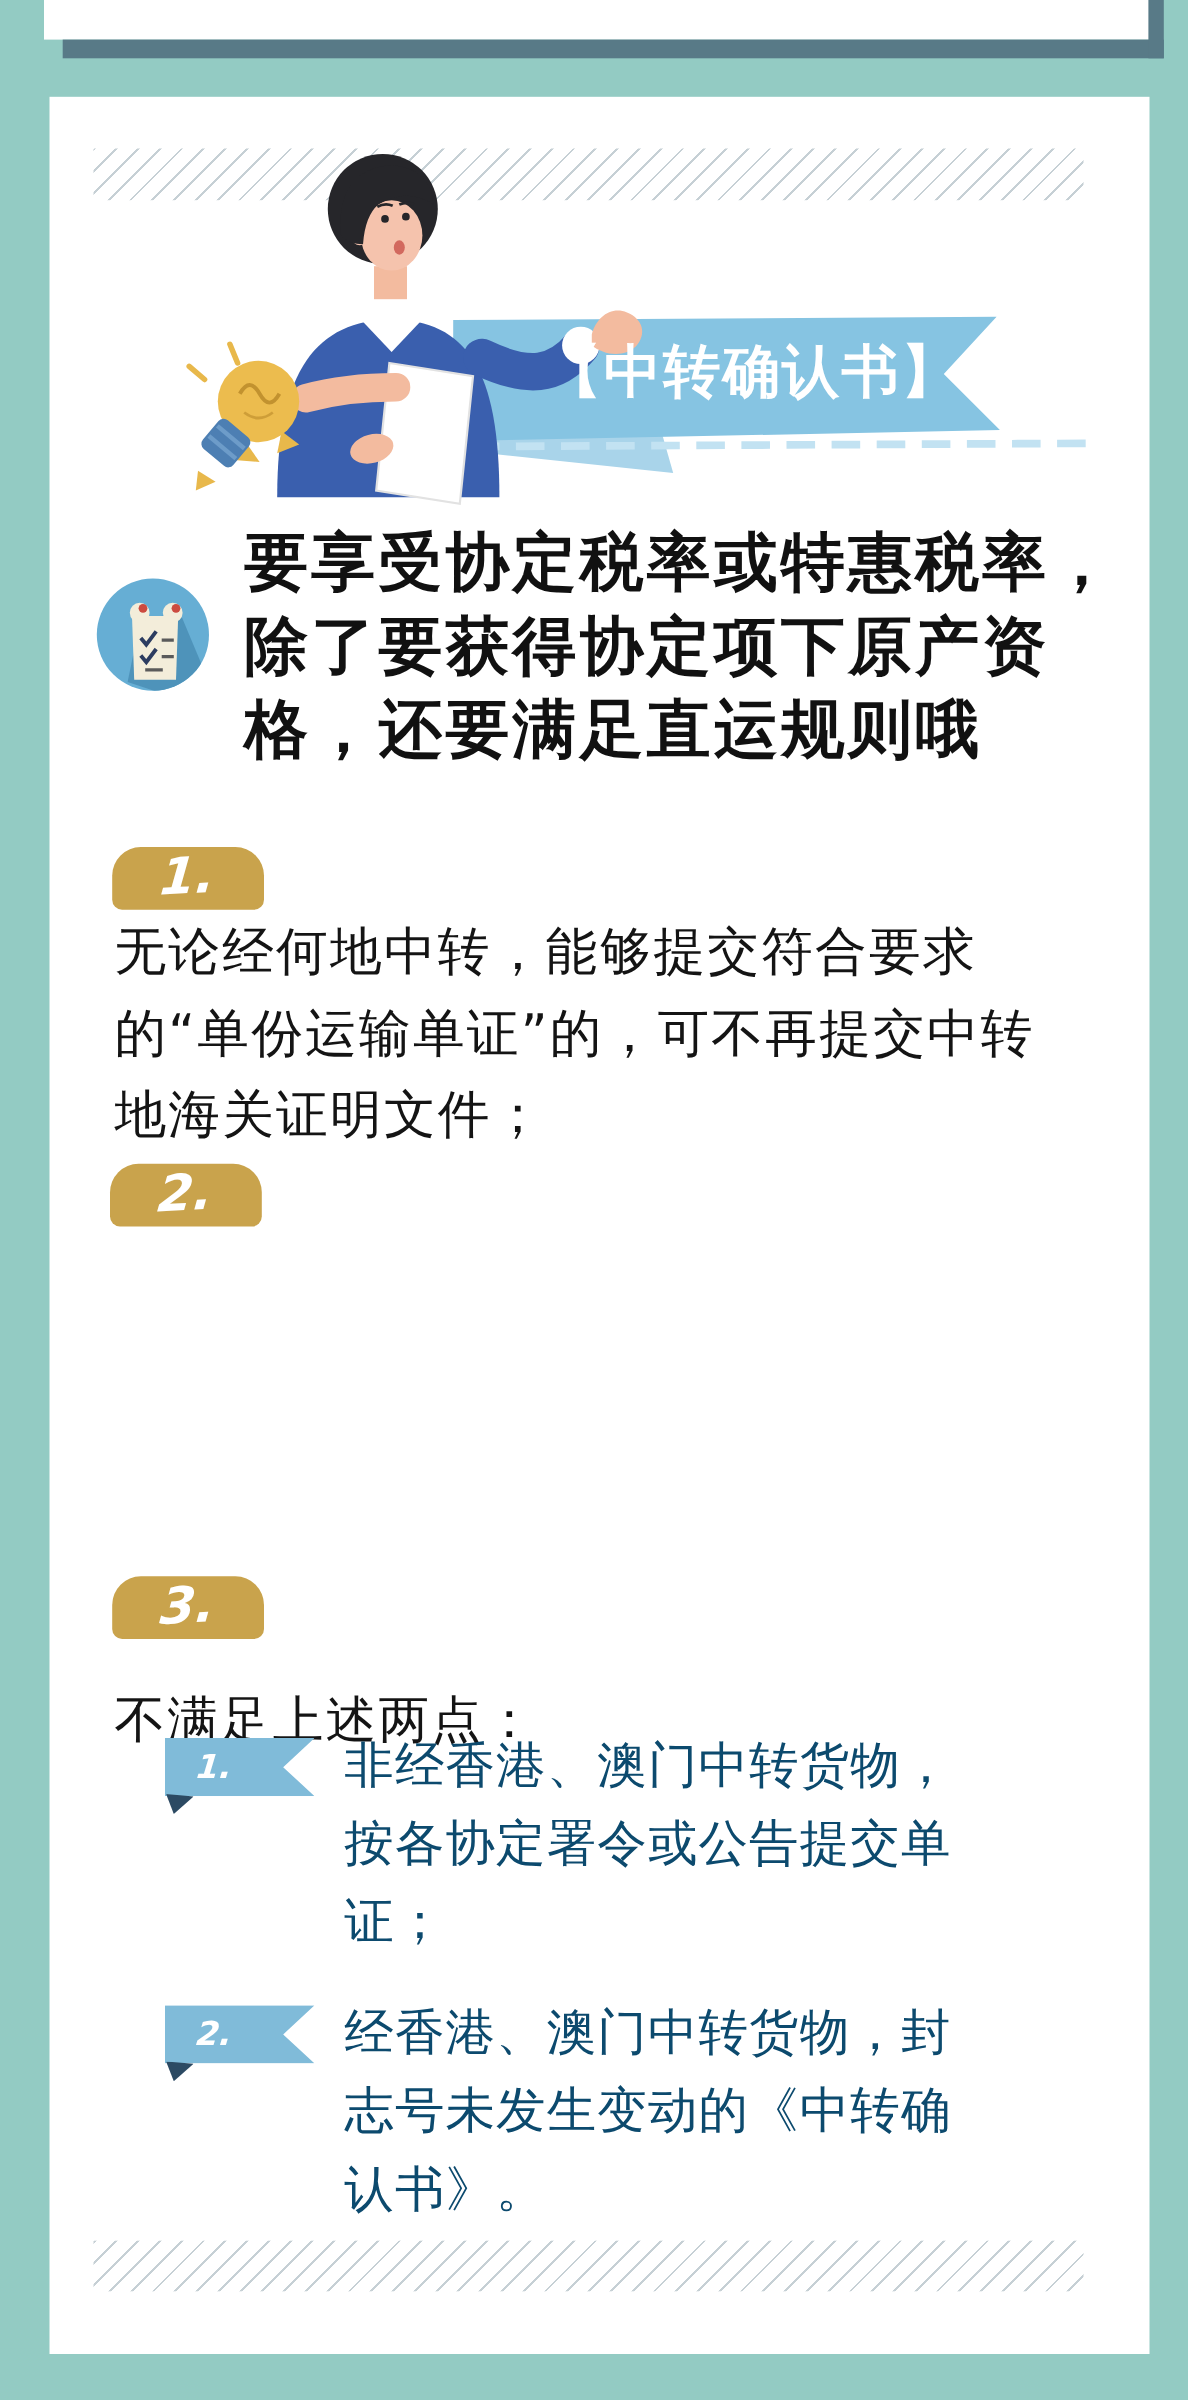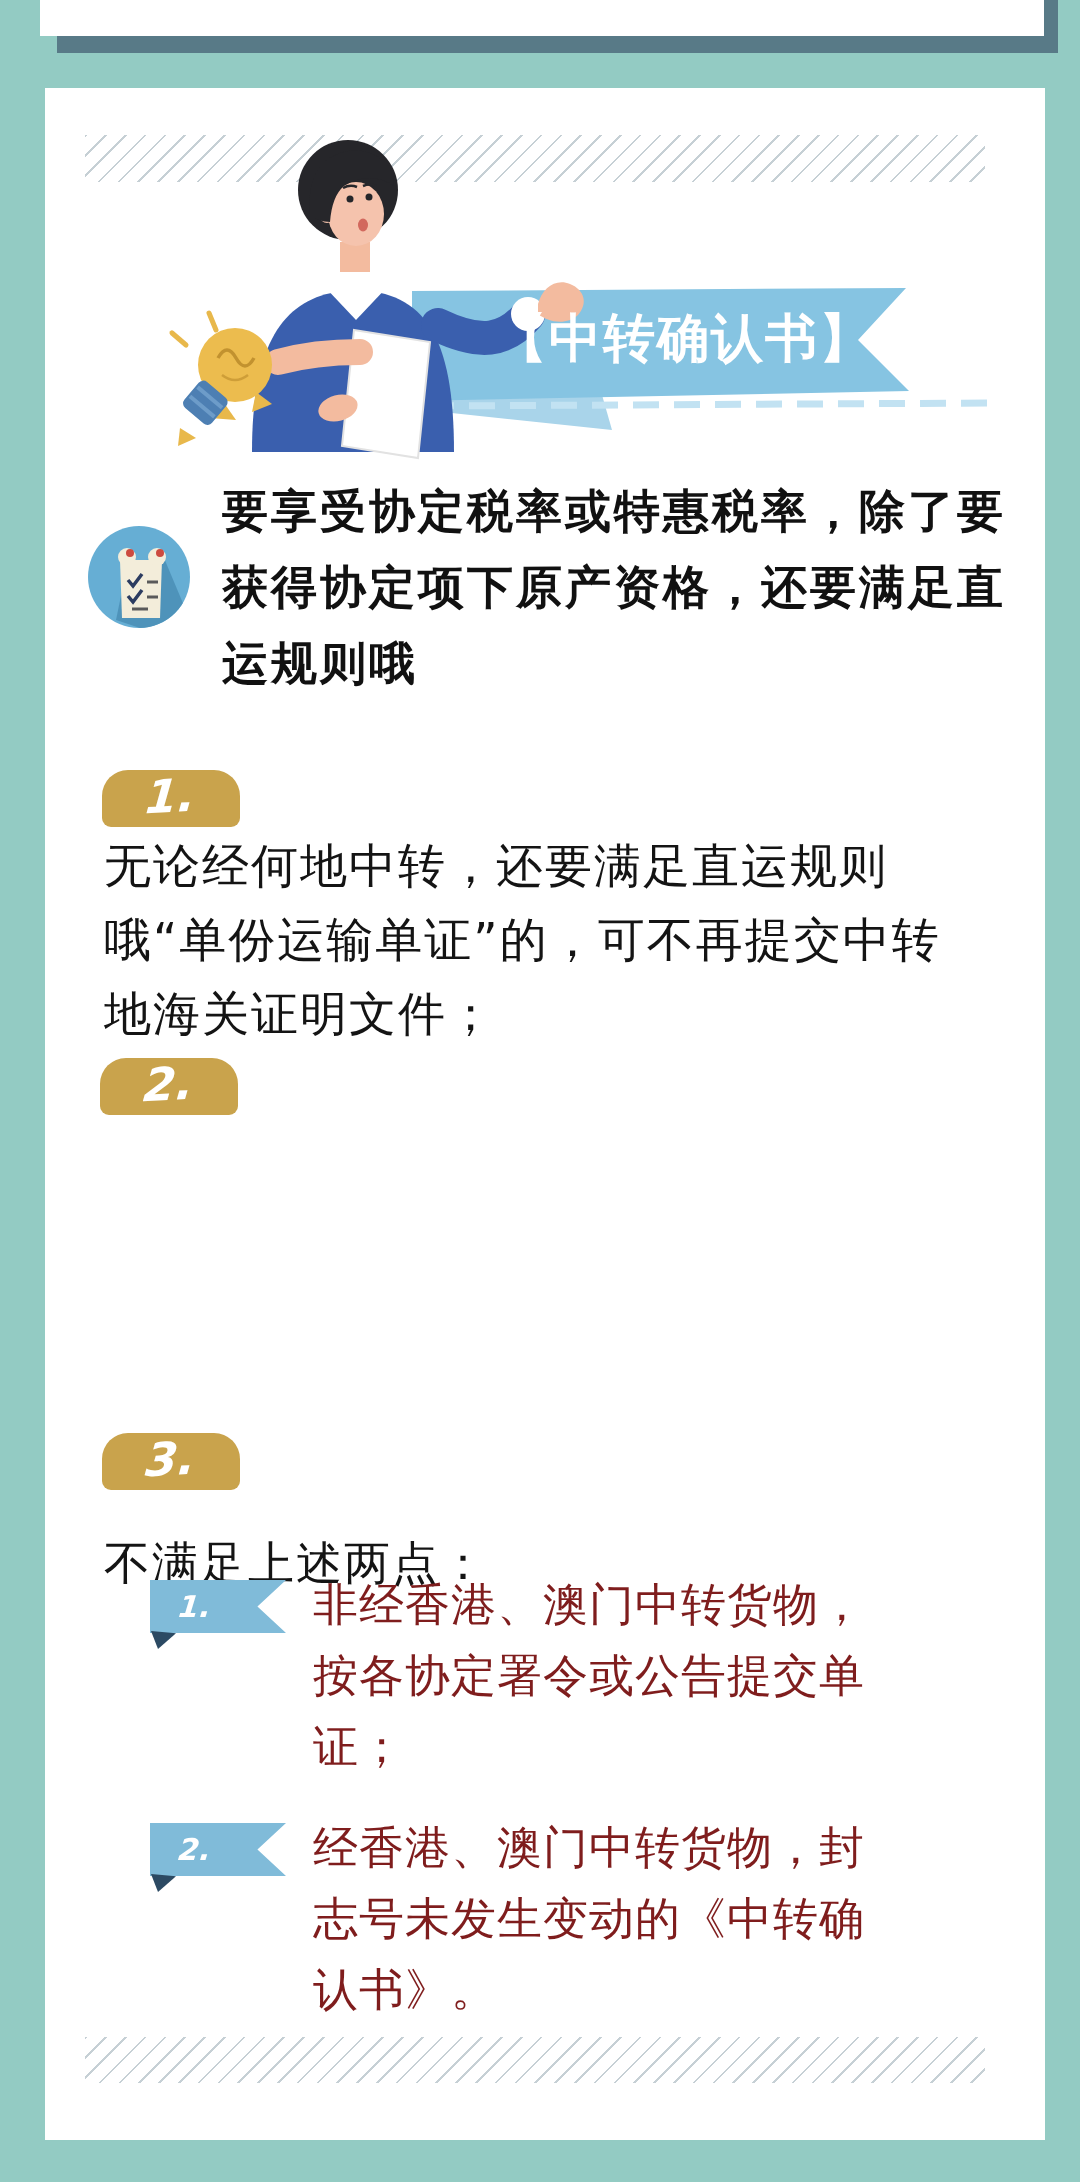--- a/index.html
+++ b/index.html
@@ -25,21 +25,21 @@
   .illu{position:absolute;left:130px;top:120px;width:900px;height:420px;}
   .banner-title{
     position:absolute;left:495px;top:306px;width:350px;height:64px;
     line-height:64px;text-align:center;color:#ffffff;
     font-size:52px;font-weight:bold;letter-spacing:2px;white-space:nowrap;
   }
   
   .doc-icon{position:absolute;left:86px;top:524px;width:106px;height:106px;}
   .intro-text{
     position:absolute;left:222px;top:473px;width:800px;
-    font-size:46px;font-weight:bold;line-height:76px;letter-spacing:3px;
+    font-size:58px;font-weight:bold;line-height:76px;letter-spacing:3px;
     color:#111111;
   }
   
   .badge-gold{
     position:absolute;left:102px;width:138px;height:57px;background:#c9a34c;
     border-radius:26px 26px 9px 9px;
     color:#ffffff;text-align:center;
   }
   .badge-gold span{
     display:inline-block;font-size:46px;font-weight:bold;font-style:italic;
@@ -68,21 +68,21 @@
     transform:skewX(-6deg);
   }
   .fb1{top:1580px;} .fb2{top:1823px;}
   .flag-fold{
     position:absolute;left:151px;width:25px;height:18px;background:#2c4a63;
     clip-path:polygon(0 0,100% 12%,28% 100%);
   }
   .ff1{top:1631px;} .ff2{top:1874px;}
   .subtext{
     position:absolute;left:313px;width:560px;
-    font-size:45px;line-height:71px;letter-spacing:1px;color:#7f1d1d;
+    font-size:45px;line-height:71px;letter-spacing:1px;color:#0c4a6e;
   }
   .st1{top:1569px;} .st2{top:1812px;}
 </style>
 </head>
 <body>
 
 <div id="canvas">
 
   <div class="strip-top-white"></div>
   <div class="strip-shadow-b"></div>
@@ -166,21 +166,21 @@
       <line x1="61" y1="73" x2="72" y2="73" stroke="#5a5a5a" stroke-width="3"></line>
       <line x1="46" y1="85" x2="62" y2="85" stroke="#5a5a5a" stroke-width="3"></line>
     </g>
   </svg>
 
   <div class="intro-text">要享受协定税率或特惠税率，除了要获得协定项下原产资格，还要满足直运规则哦</div>
 
   <div class="badge-gold bg1">
     <span>1.</span>
   </div>
-  <div class="para p1">无论经何地中转，还要满足直运规则哦“单份运输单证”的，可不再提交中转地海关证明文件；</div>
+  <div class="para p1">无论经何地中转，能够提交符合要求的“单份运输单证”的，可不再提交中转地海关证明文件；</div>
 
   <div class="badge-gold bg2">
     <span>2.</span>
   </div>
 
   <div class="badge-gold bg3">
     <span>3.</span>
   </div>
   <div class="s3-label">不满足上述两点：</div>
 

